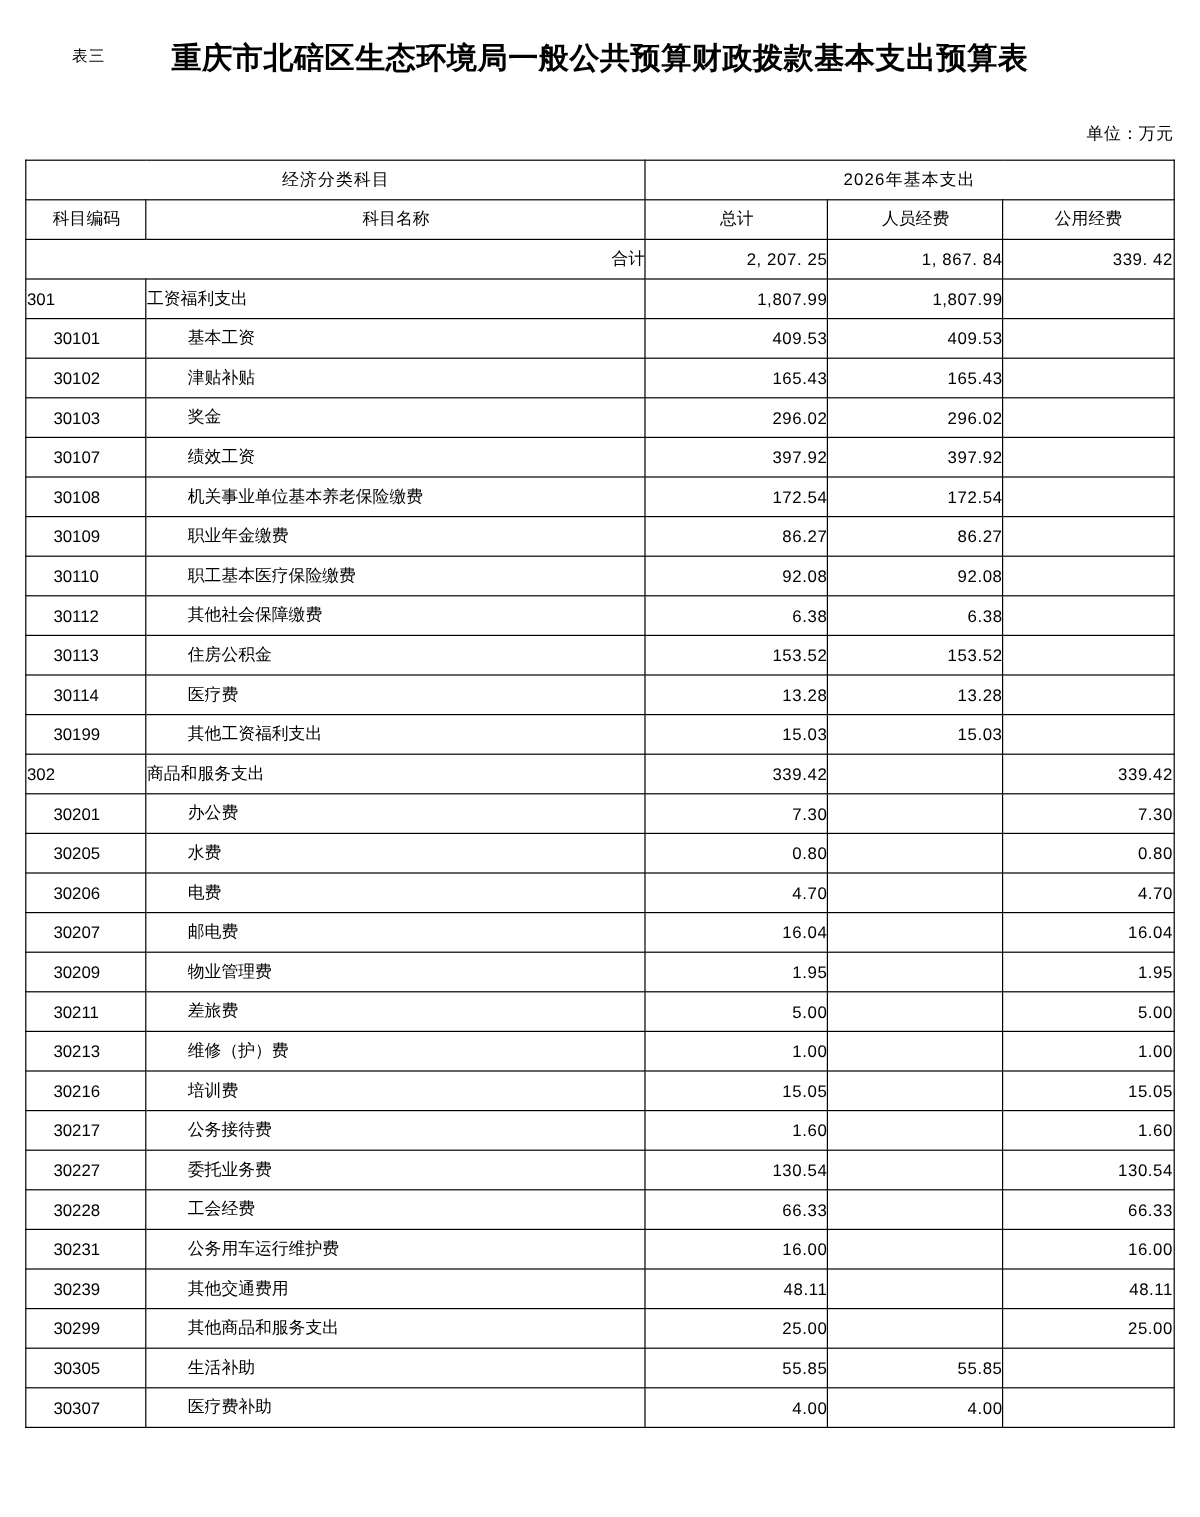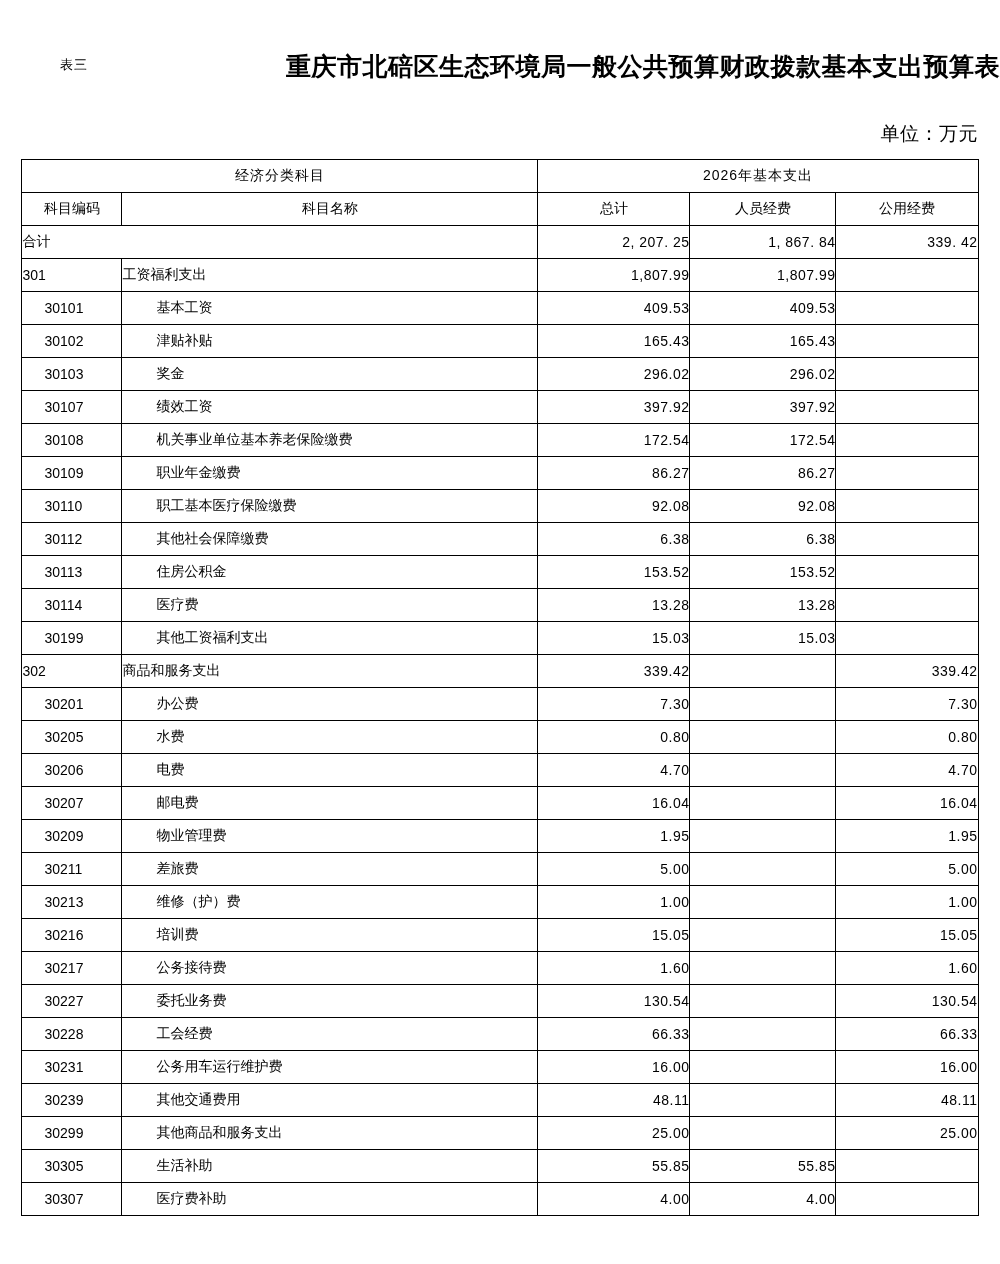--- a/index.html
+++ b/index.html
@@ -24,32 +24,32 @@
   .corner-label {
     position: absolute;
     top: 6px;
     left: 24px;
     font-size: 13px;
     font-family: "Liberation Serif", "DejaVu Serif", serif;
     letter-spacing: 1px;
     margin-left: 36px;
   }
   .doc-title {
-    margin-top: 50px;
-    text-align: right;
+    margin-top: 32px;
+    text-align: center;
     font-size: 25px;
     font-weight: bold;
     font-family: "Liberation Serif", "DejaVu Serif", serif;
     letter-spacing: 0.5px;
   }
   .unit-line {
     margin-top: 38px;
     text-align: right;
     padding-right: 22px;
-    font-size: 19px;
+    font-size: 14px;
     letter-spacing: 0.5px;
     padding-left: 24px;
   }
   table.budget {
     margin: 12px auto 0 auto;
     border-collapse: collapse;
     width: 956px;
     table-layout: fixed;
     font-size: 14px;
   }
@@ -95,21 +95,21 @@
   }
   .cell-name.lvl2 { padding-left: 34px; }
   .cell-num {
     text-align: right;
     padding-right: 10px;
     font-family: "Liberation Serif", "DejaVu Serif", serif;
     font-size: 15px;
     letter-spacing: 0.5px;
   }
   .row-total .cell-name {
-    text-align: left;
+    text-align: right;
     padding-left: 0;
     font-size: 14px;
   }
   .row-total .cell-num {
     font-weight: normal;
   }
   .row-total td {
     height: 34px;
   }
 </style>

